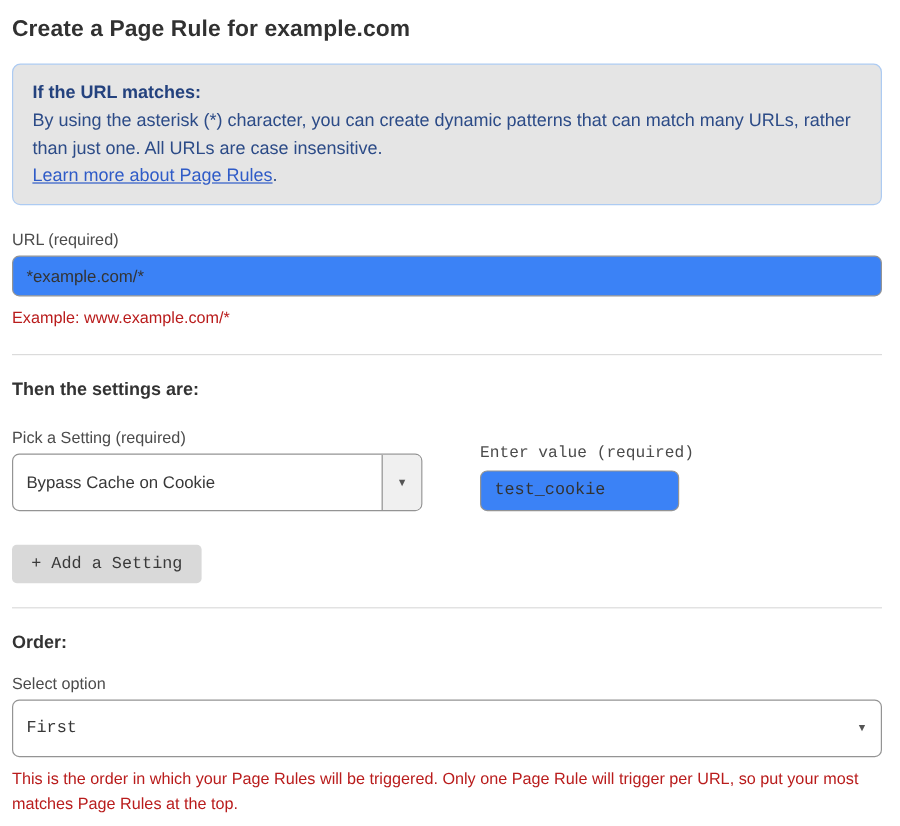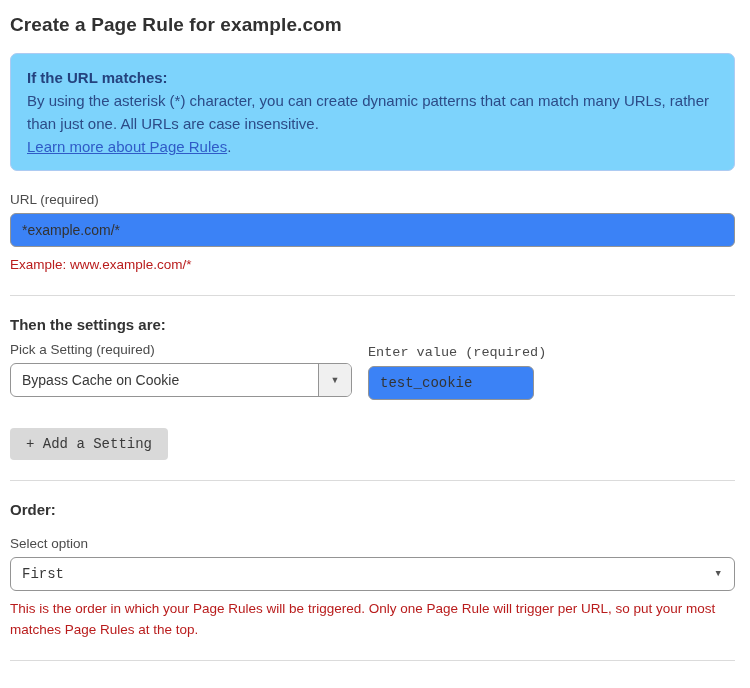--- a/index.html
+++ b/index.html
@@ -14,21 +14,21 @@
   }
   .page-title {
     font-size: 19px;
     font-weight: bold;
     color: #313131;
     letter-spacing: 0.1px;
     margin-bottom: 17px;
   }
   
   .info-box {
-    background: #7dd3fc;
+    background: #e5e5e5;
     border: 1px solid #ADCBF2;
     border-radius: 7px;
     padding: 12px 16px;
     color: #2C4B87;
     font-size: 15px;
     line-height: 23px;
     margin-bottom: 21px;
   }
   .info-heading { font-weight: bold; color: #24427E; }
   .info-link {
@@ -69,27 +69,28 @@
     margin: 20px 0;
   }
   .section-heading {
     font-size: 15px;
     font-weight: bold;
     color: #333333;
   }
   
   .settings-row {
     display: flex;
-    align-items: center;
-    margin-top: 6px;
+    align-items: flex-end;
+    margin-top: 24px;
+    gap: 32px;
   }
   .setting-col { width: 342px; margin-right: 16px; }
   .value-col { padding-top: 6px; font-family: Liberation Mono, monospace; }
   .select-control {
-    height: 34px;
+    height: 48px;
     border: 1px solid #949494;
     border-radius: 6px;
     background: #ffffff;
     display: flex;
     align-items: center;
     cursor: pointer;
     overflow: hidden;
   }
   .select-value {
     flex: 1;

